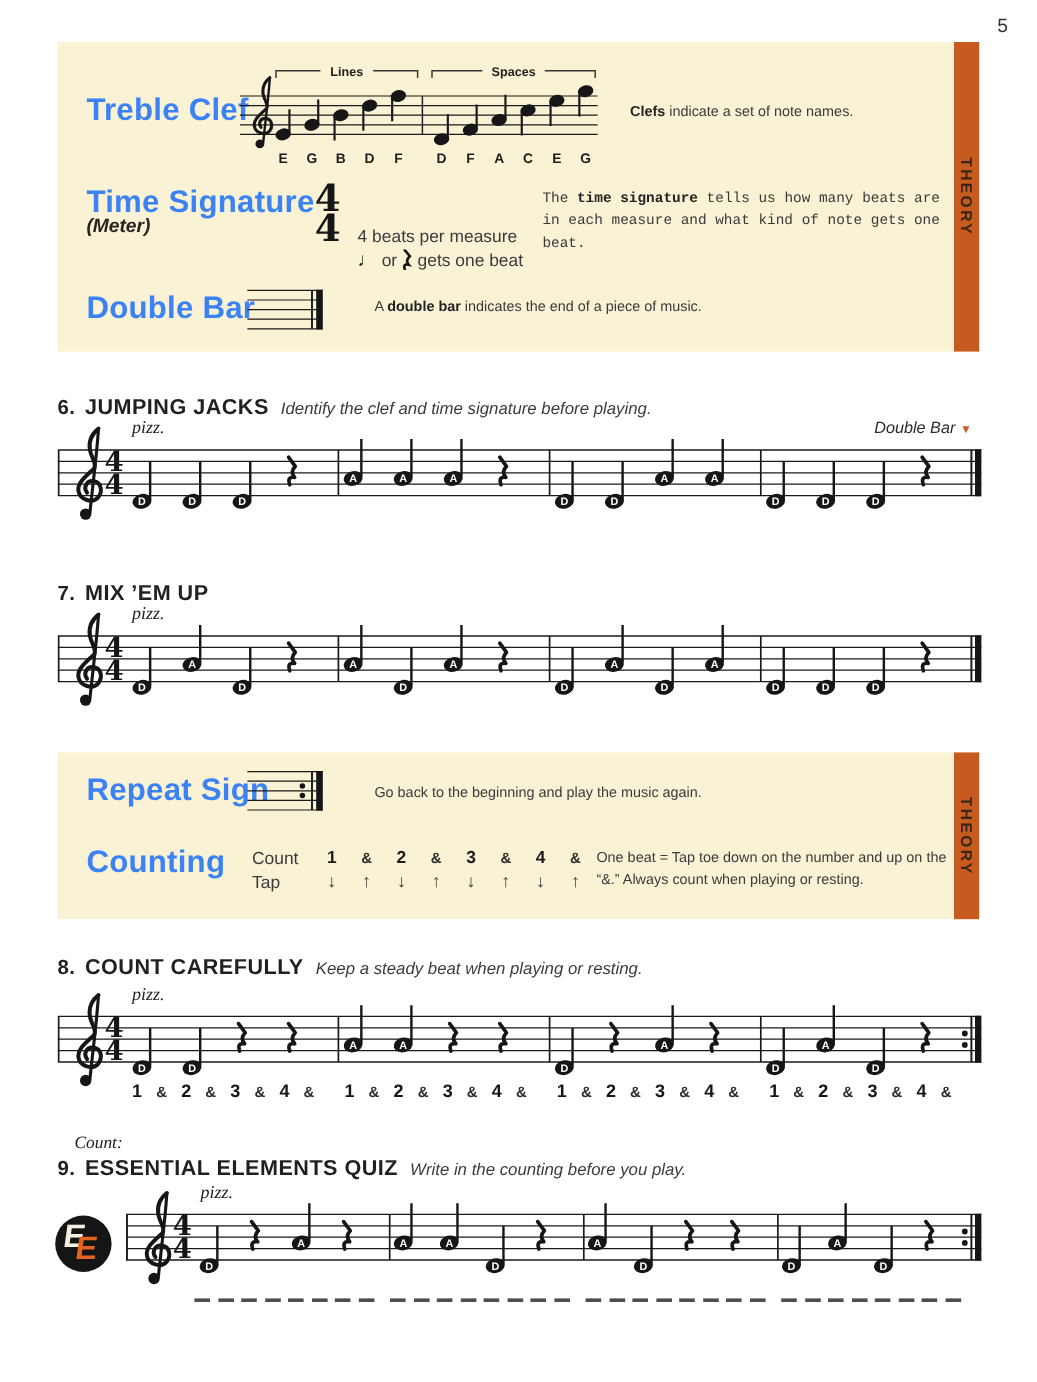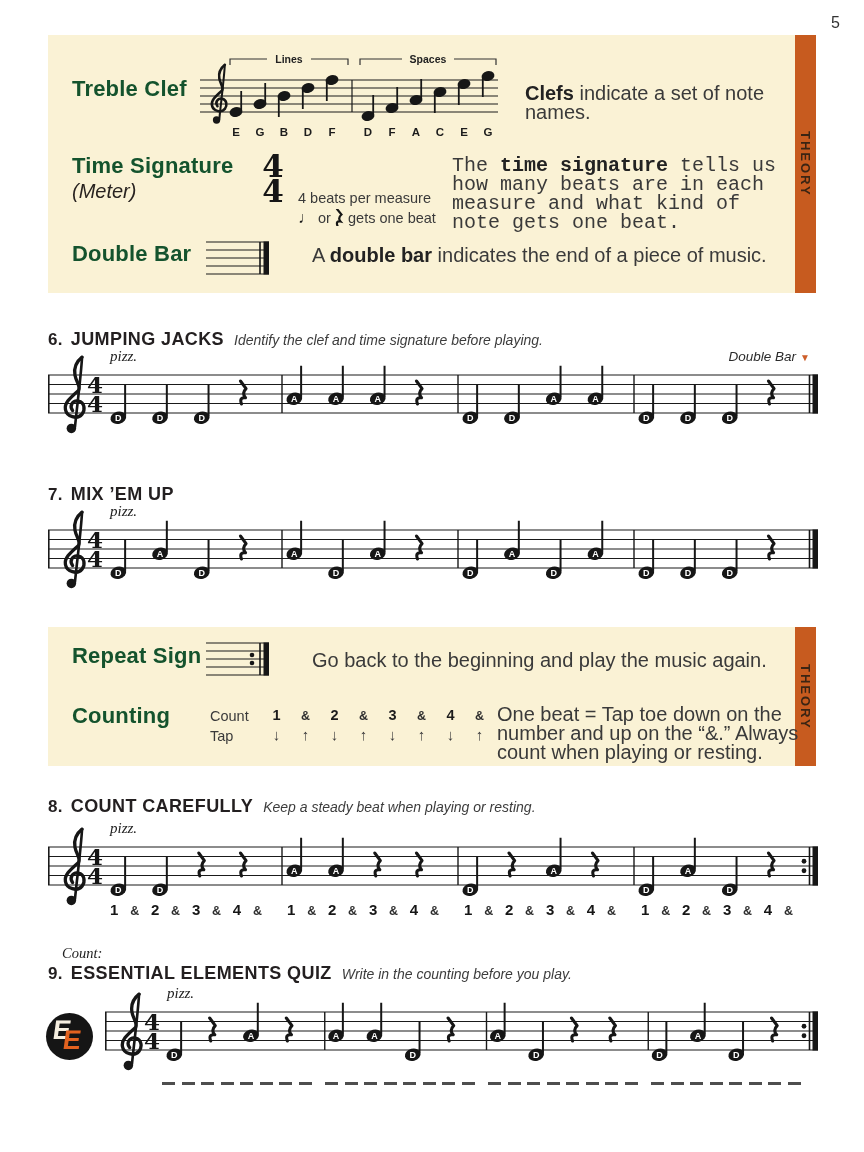--- a/index.html
+++ b/index.html
@@ -3,23 +3,23 @@
 <meta charset="utf-8">
 <style>
   html,body{margin:0;padding:0;background:#fff;}
   .page{position:relative;width:864px;height:1152px;background:#fff;font-family:"Liberation Sans",sans-serif;overflow:hidden;}
   .pagenum{position:absolute;top:14px;right:24px;font-size:16px;color:#333;}
   
   .tbox{position:absolute;left:48px;width:768px;}
   .tbox .cream{position:absolute;left:0;top:0;bottom:0;right:21px;background:#FAF2D5;}
   .tbox .tab{position:absolute;right:0;top:0;bottom:0;width:21px;background:#C75B1F;display:flex;align-items:center;justify-content:center;}
   .tab span{writing-mode:vertical-rl;font-weight:bold;font-size:13px;letter-spacing:2px;color:#3A2413;}
-  .thead{position:absolute;font-weight:bold;font-size:22px;color:#14532d;letter-spacing:.2px;}
-  .tsub{position:absolute;font-weight:normal;font-style:italic;font-size:20px;color:#282320;}
-  .desc{position:absolute;font-size:20px;color:#3a3a3a;line-height:19px;}
+  .thead{position:absolute;font-weight:bold;font-size:26px;color:#3b82f6;letter-spacing:.2px;}
+  .tsub{position:absolute;font-weight:bold;font-style:italic;font-size:16px;color:#282320;}
+  .desc{position:absolute;font-size:12px;color:#3a3a3a;line-height:19px;}
   .desc .b{font-weight:bold;color:#222;}
   .tsbig{position:absolute;font-family:"DejaVu Serif",serif;font-weight:bold;font-size:31px;line-height:25px;color:#161616;text-align:center;}
   .tslines{position:absolute;font-size:14.5px;color:#3a3a3a;line-height:20px;margin-top:31px;}
   .notesym{font-size:16px;color:#161616;}
   
   .crow{position:absolute;font-size:14.5px;color:#3a3a3a;}
   .ccell{display:inline-block;width:29px;text-align:center;}
   .cnum{font-weight:bold;color:#1c1c1c;font-size:14.5px;}
   .camp{font-weight:bold;color:#2e2e2e;font-size:12.5px;}
   .carr{color:#3d3d3d;font-size:15px;}

